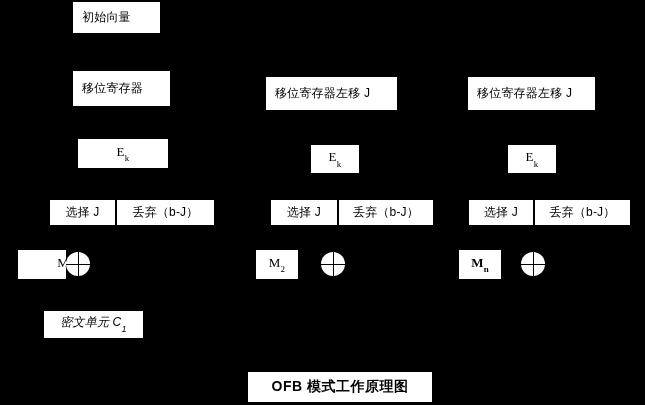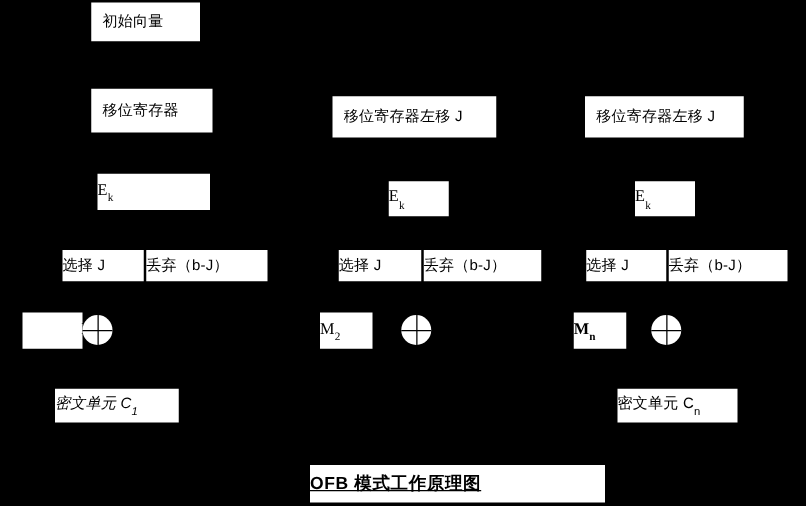--- a/index.html
+++ b/index.html
@@ -16,20 +16,21 @@
     overflow: hidden;
     font-family: "Liberation Sans", "DejaVu Sans", sans-serif;
   }
   .box {
     position: absolute;
     background: #ffffff;
     color: #000000;
     box-sizing: border-box;
     display: flex;
     align-items: center;
+    justify-content: center;
     font-size: 12px;
     line-height: 1.1;
     white-space: nowrap;
     letter-spacing: 0.2px;
   }
   .box.left {
     justify-content: flex-start;
     padding-left: 9px;
   }
   .box.serif {
@@ -134,21 +135,18 @@
     <span><span>M</span><span class="sub">n</span></span>
   </div>
 
   <div class="xor" style="left:66px; top:252px; width:24px; height:24px;"></div>
   <div class="xor" style="left:321px; top:252px; width:24px; height:24px;"></div>
   <div class="xor" style="left:521px; top:252px; width:24px; height:24px;"></div>
 
   <div class="box" style="left:44px; top:311px; width:99px; height:27px;font-style:italic;">
     <span><span>密文单元 C</span><span class="sub">1</span></span>
   </div>
-  <div class="box" style="left:494px; top:311px; width:96px; height:27px;">
-    <span><span>密文单元 C</span><span class="sub">n</span></span>
-  </div>
 
-  <div class="box titlebox" style="left:248px; top:372px; width:236px; height:30px;text-decoration:underline;">
+  <div class="box titlebox" style="left:248px; top:372px; width:184px; height:30px;">
     <span>OFB 模式工作原理图</span>
   </div>
 
 </div>
 
 </body></html>

